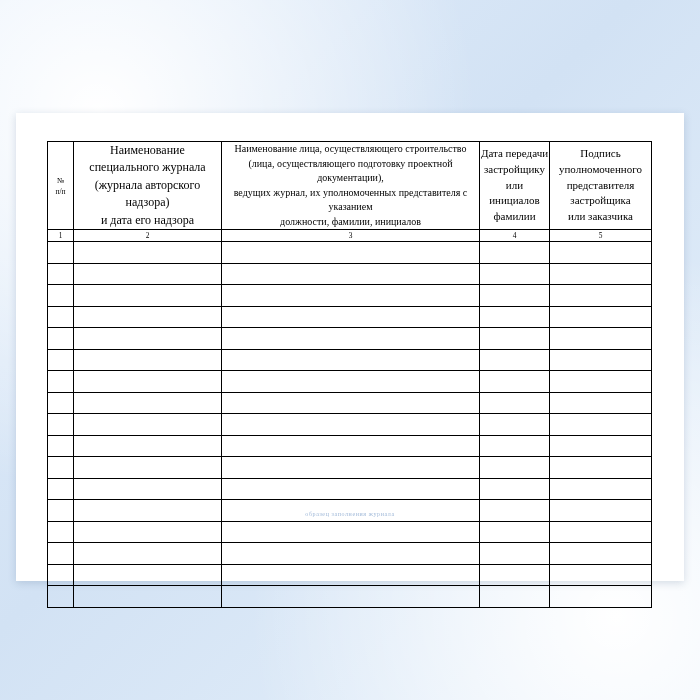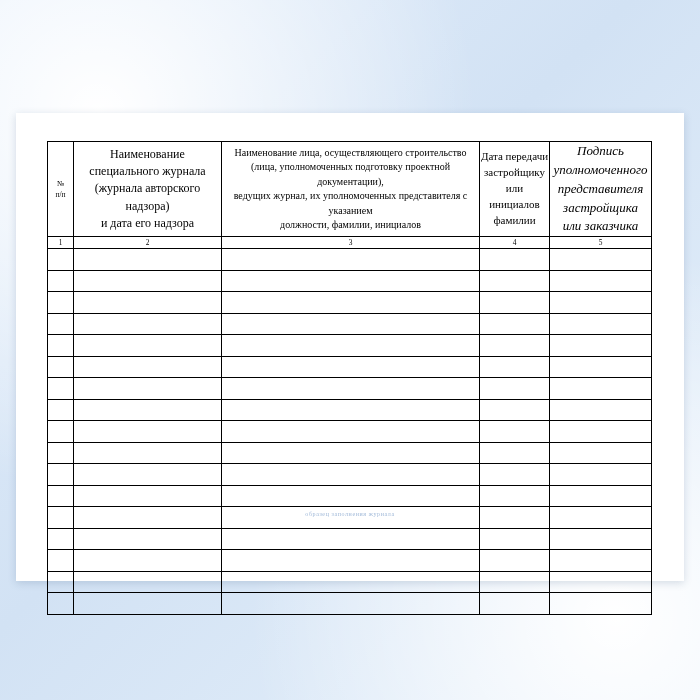--- a/index.html
+++ b/index.html
@@ -60,21 +60,21 @@
   .hdr td {
     font-size: 7.2px;
     line-height: 1.45;
     padding: 4px 3px;
     height: 58px;
   }
   .hdr .c1 { font-size: 7.6px; }
   .hdr .c2 { font-size: 12px; }
   .hdr .c3 { font-size: 10px; }
   .hdr .c4 { font-size: 11px; }
-  .hdr .c5 { font-size: 13px; font-style: italic; }
+  .hdr .c5 { font-size: 11px; }
 
   .hdr td div { margin: 0; padding: 0; }
 
   
   .numrow td {
     font-size: 7.4px;
     height: 11px;
     line-height: 11px;
   }
 
@@ -125,21 +125,21 @@
             <div>№</div>
             <div>п/п</div>
           </td>
           <td class="c2">
             <div>Наименование специального журнала</div>
             <div>(журнала авторского надзора)</div>
             <div>и дата его надзора</div>
           </td>
           <td class="c3">
             <div>Наименование лица,  осуществляющего строительство</div>
-            <div>(лица, уполномоченных подготовку проектной документации),</div>
+            <div>(лица, осуществляющего подготовку проектной документации),</div>
             <div>ведущих журнал, их уполномоченных представителя с указанием</div>
             <div>должности, фамилии, инициалов</div>
           </td>
           <td class="c4">
             <div>Дата передачи</div>
             <div>застройщику</div>
             <div>или инициалов</div>
             <div>фамилии</div>
           </td>
           <td class="c5">

